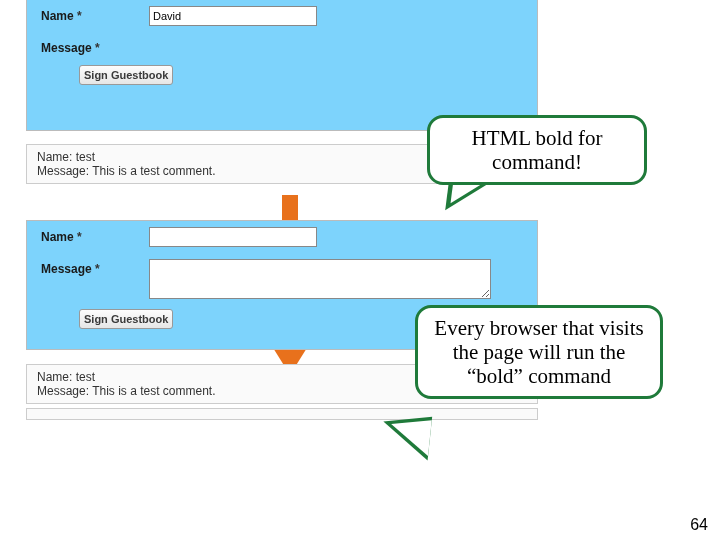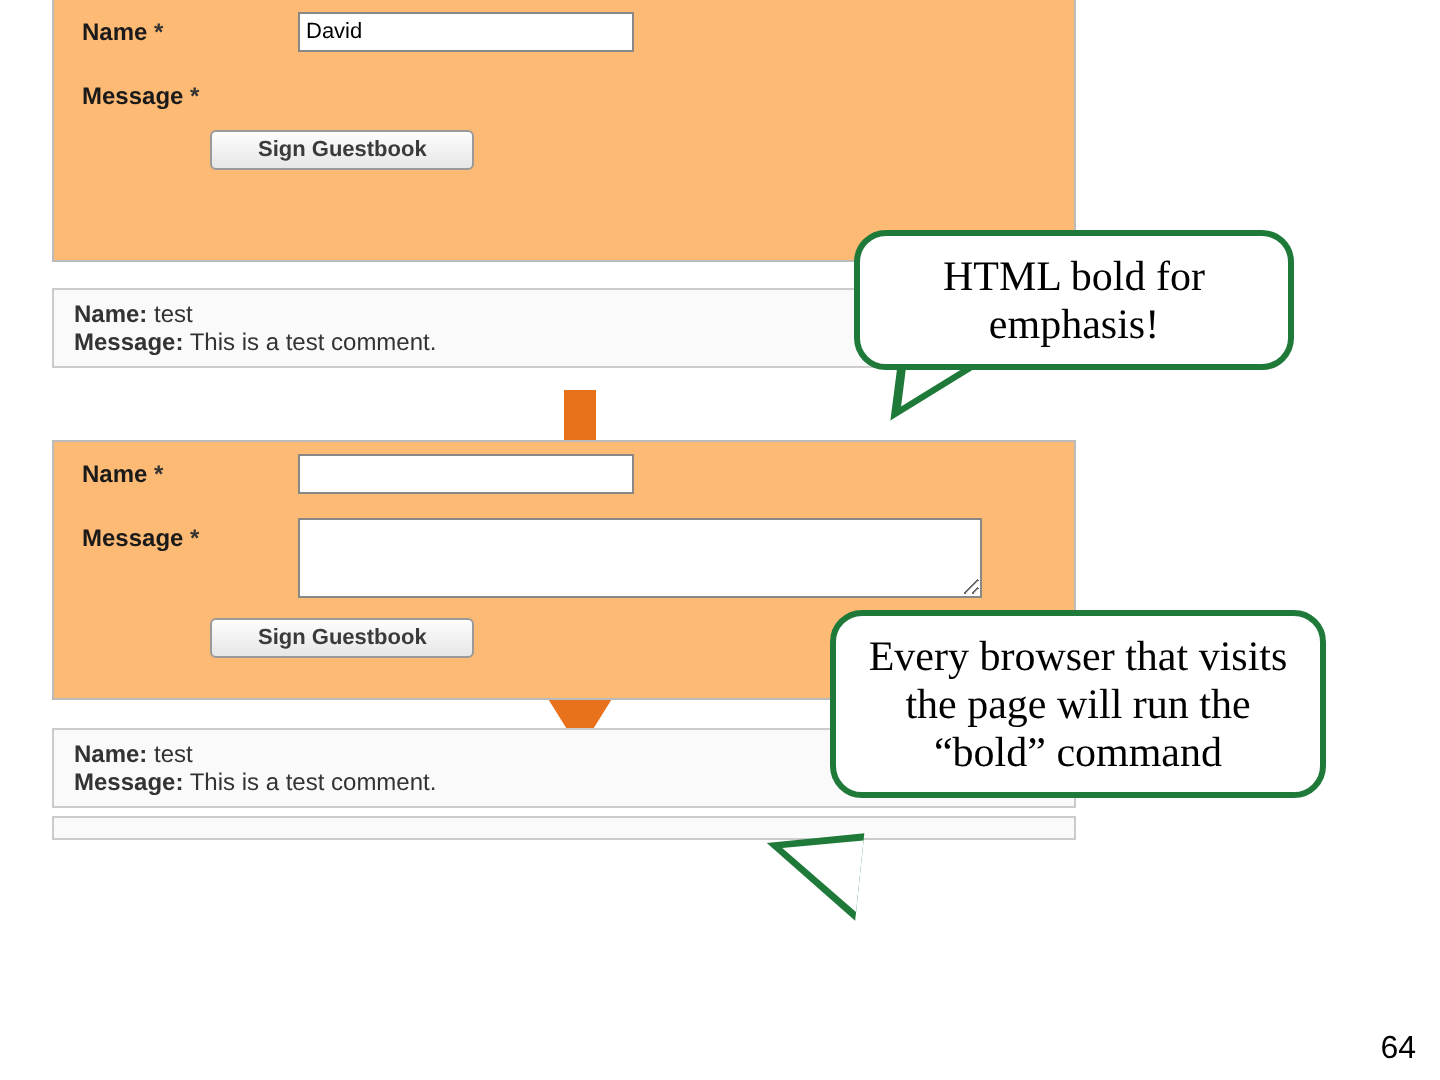--- a/index.html
+++ b/index.html
@@ -1,26 +1,26 @@
 <!DOCTYPE html>
 <html><head>
 <meta charset="utf-8">
 <style>
   html,body{margin:0;padding:0;width:720px;height:540px;background:#fff;font-family:Arial,Helvetica,sans-serif;font-size:11px;color:#333;position:relative;overflow:hidden}
-  .form-panel{position:absolute;border:1px solid #bbb;background:#fdba74}
+  .form-panel{position:absolute;border:1px solid #bbb;background:#7dd3fc}
   .form-panel.top{left:26px;top:0;width:510px;height:130px;border-top:none}
   .form-panel.mid{left:26px;top:220px;width:510px;height:128px}
   .row{display:flex;align-items:flex-start;padding:6px 14px}
   .lbl{width:108px;font-weight:bold;color:#1a1a1a;padding-top:3px;font-size:12px}
   .req{color:#333}
   input.txt{width:160px;height:16px;border:1px solid #888;padding:1px 3px;font-family:Arial;font-size:11px}
   textarea.msg{width:334px;height:34px;border:1px solid #888;padding:2px 3px;font-family:Arial;font-size:11px;resize:both}
-  .btn{display:inline-block;margin:4px 0 8px 78px;padding:3px 23px;font-size:11px;font-weight:bold;color:#3a3a3a;background:linear-gradient(#fdfdfd,#e6e6e6);border:1px solid #999;border-radius:3px;cursor:pointer}
+  .btn{display:inline-block;margin:4px 0 8px 52px;padding:3px 4px;font-size:11px;font-weight:bold;color:#3a3a3a;background:linear-gradient(#fdfdfd,#e6e6e6);border:1px solid #999;border-radius:3px;cursor:pointer}
   .entry{position:absolute;left:26px;border:1px solid #ccc;background:#fafafa;padding:5px 10px;font-size:12px;width:490px}
-  .entry .l{font-weight:bold}
+  .entry .l{font-weight:normal}
   .entry1{top:144px}
   .entry2{top:364px}
   .entry3{top:408px}
 
   .arrow-wrap{position:absolute;left:270px;top:195px;width:40px;height:190px}
   .arrow-stem{position:absolute;left:12px;top:0;width:16px;height:150px;background:#e8711c}
   .arrow-head{position:absolute;left:0;top:148px;width:0;height:0;border-left:20px solid transparent;border-right:20px solid transparent;border-top:32px solid #e8711c}
 
   .callout{position:absolute;background:#fff;border:3px solid #1f7a3a;border-radius:16px;font-family:Garamond,'Times New Roman',serif;font-size:21px;line-height:1.15;text-align:center;padding:8px 12px;color:#000}
   .c1{left:427px;top:115px;width:190px}
@@ -71,19 +71,19 @@
 
 <div class="entry entry2">
   <div><span class="l">Name:</span> <span>test</span></div>
   <div><span class="l">Message:</span> <span>This is a test comment.</span></div>
 </div>
 <div class="entry entry3">
 </div>
 
 <div class="tail tail1a"></div>
 <div class="tail tail1b"></div>
-<div class="callout c1">HTML bold for emphasis!</div>
+<div class="callout c1">HTML bold for command!</div>
 
 <div class="tail tail2a"></div>
 <div class="tail tail2b"></div>
 <div class="callout c2">Every browser that visits the page will run the “bold” command</div>
 
 <div class="pagenum">64</div>
 
 </body></html>

